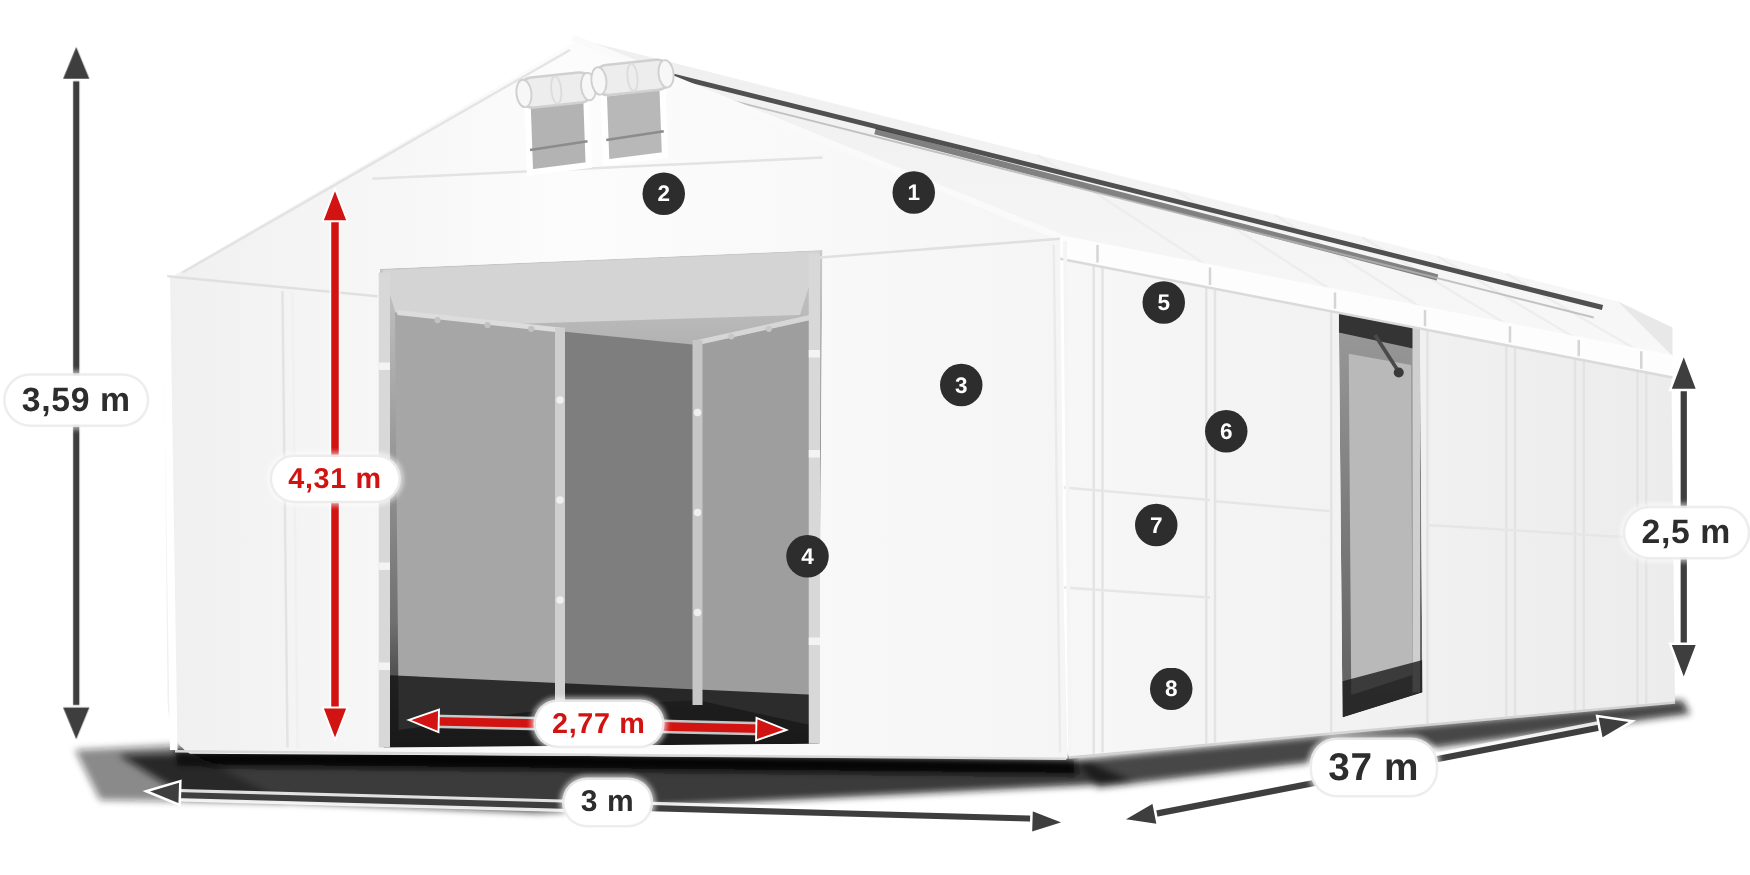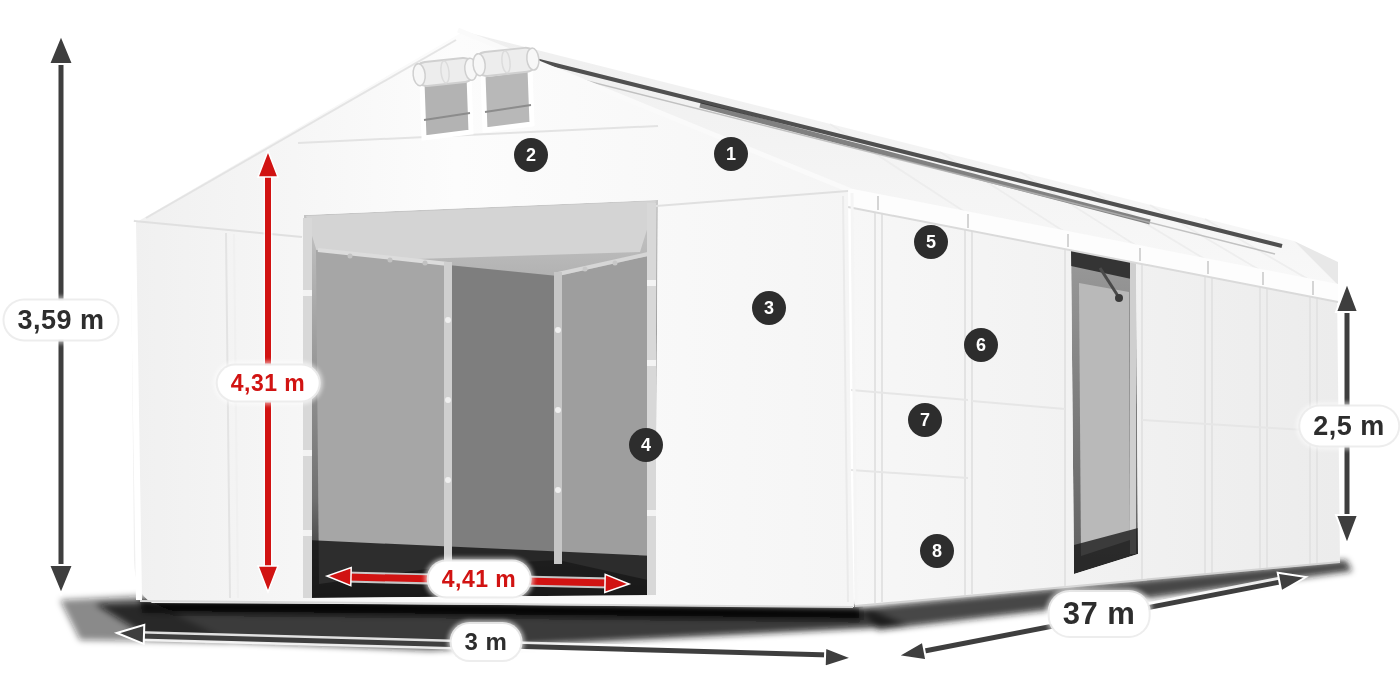--- a/index.html
+++ b/index.html
@@ -268,18 +268,18 @@
   <div class="badge" style="left:531px;top:155px;">2</div>
   <div class="badge" style="left:769px;top:308px;">3</div>
   <div class="badge" style="left:646px;top:445px;">4</div>
   <div class="badge" style="left:931px;top:242px;">5</div>
   <div class="badge" style="left:981px;top:345px;">6</div>
   <div class="badge" style="left:925px;top:420px;">7</div>
   <div class="badge" style="left:937px;top:551px;">8</div>
 
   <div class="dim-label fs27" style="left:61px;top:320px;">3,59 m</div>
   <div class="dim-label red fs23" style="left:268px;top:383px;">4,31 m</div>
-  <div class="dim-label red fs23" style="left:479px;top:579px;">4,41 m</div>
+  <div class="dim-label red fs23" style="left:479px;top:579px;">2,77 m</div>
   <div class="dim-label fs24" style="left:486px;top:642px;">3 m</div>
   <div class="dim-label fs26" style="left:1099px;top:614px;">37 m</div>
   <div class="dim-label fs27" style="left:1349px;top:414px;margin-top:12px;">2,5 m</div>
 
 </div>
 
 </body></html>

